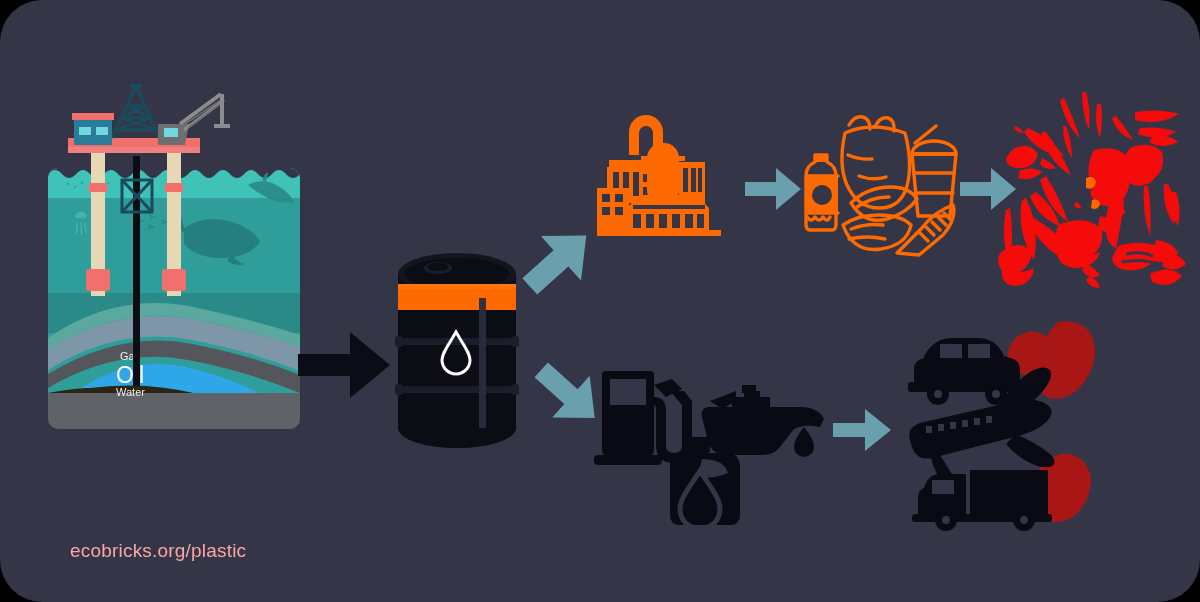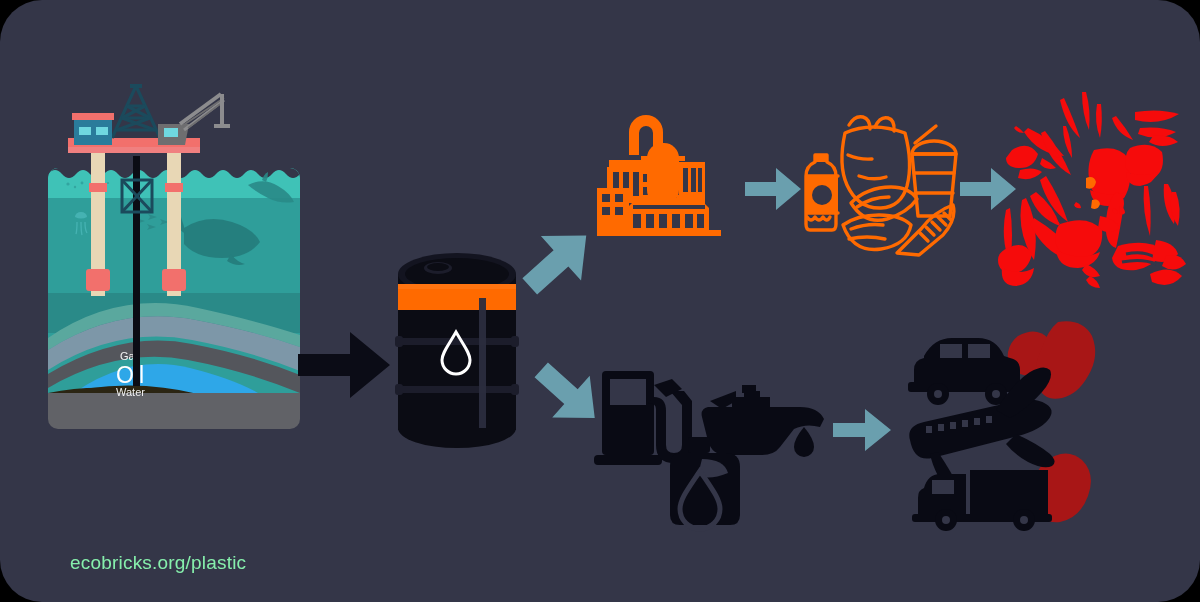--- a/index.html
+++ b/index.html
@@ -3,21 +3,21 @@
 <meta charset="utf-8">
 <title>Plastic Origin Infographic</title>
 <style>
   html,body{margin:0;padding:0;background:#000;}
   body{width:1200px;height:602px;overflow:hidden;
        font-family:"Liberation Sans",sans-serif;}
   #stage{position:relative;width:1200px;height:602px;background:#000;}
   #canvas{position:absolute;inset:0;background:#343648;border-radius:42px;overflow:hidden;}
   .node{position:absolute;}
   svg{display:block;overflow:visible;}
-  #watermark{position:absolute;left:70px;top:552px;color:#86efac;
+  #watermark{position:absolute;left:70px;top:540px;color:#fca5a5;
              font-size:19px;letter-spacing:.2px;font-family:"Liberation Sans",sans-serif;
              user-select:none;}
   .lbl{fill:#ffffff;font-family:"Liberation Sans",sans-serif;}
 </style>
 </head>
 <body>
 
 <div id="stage">
   <div id="canvas">
 

